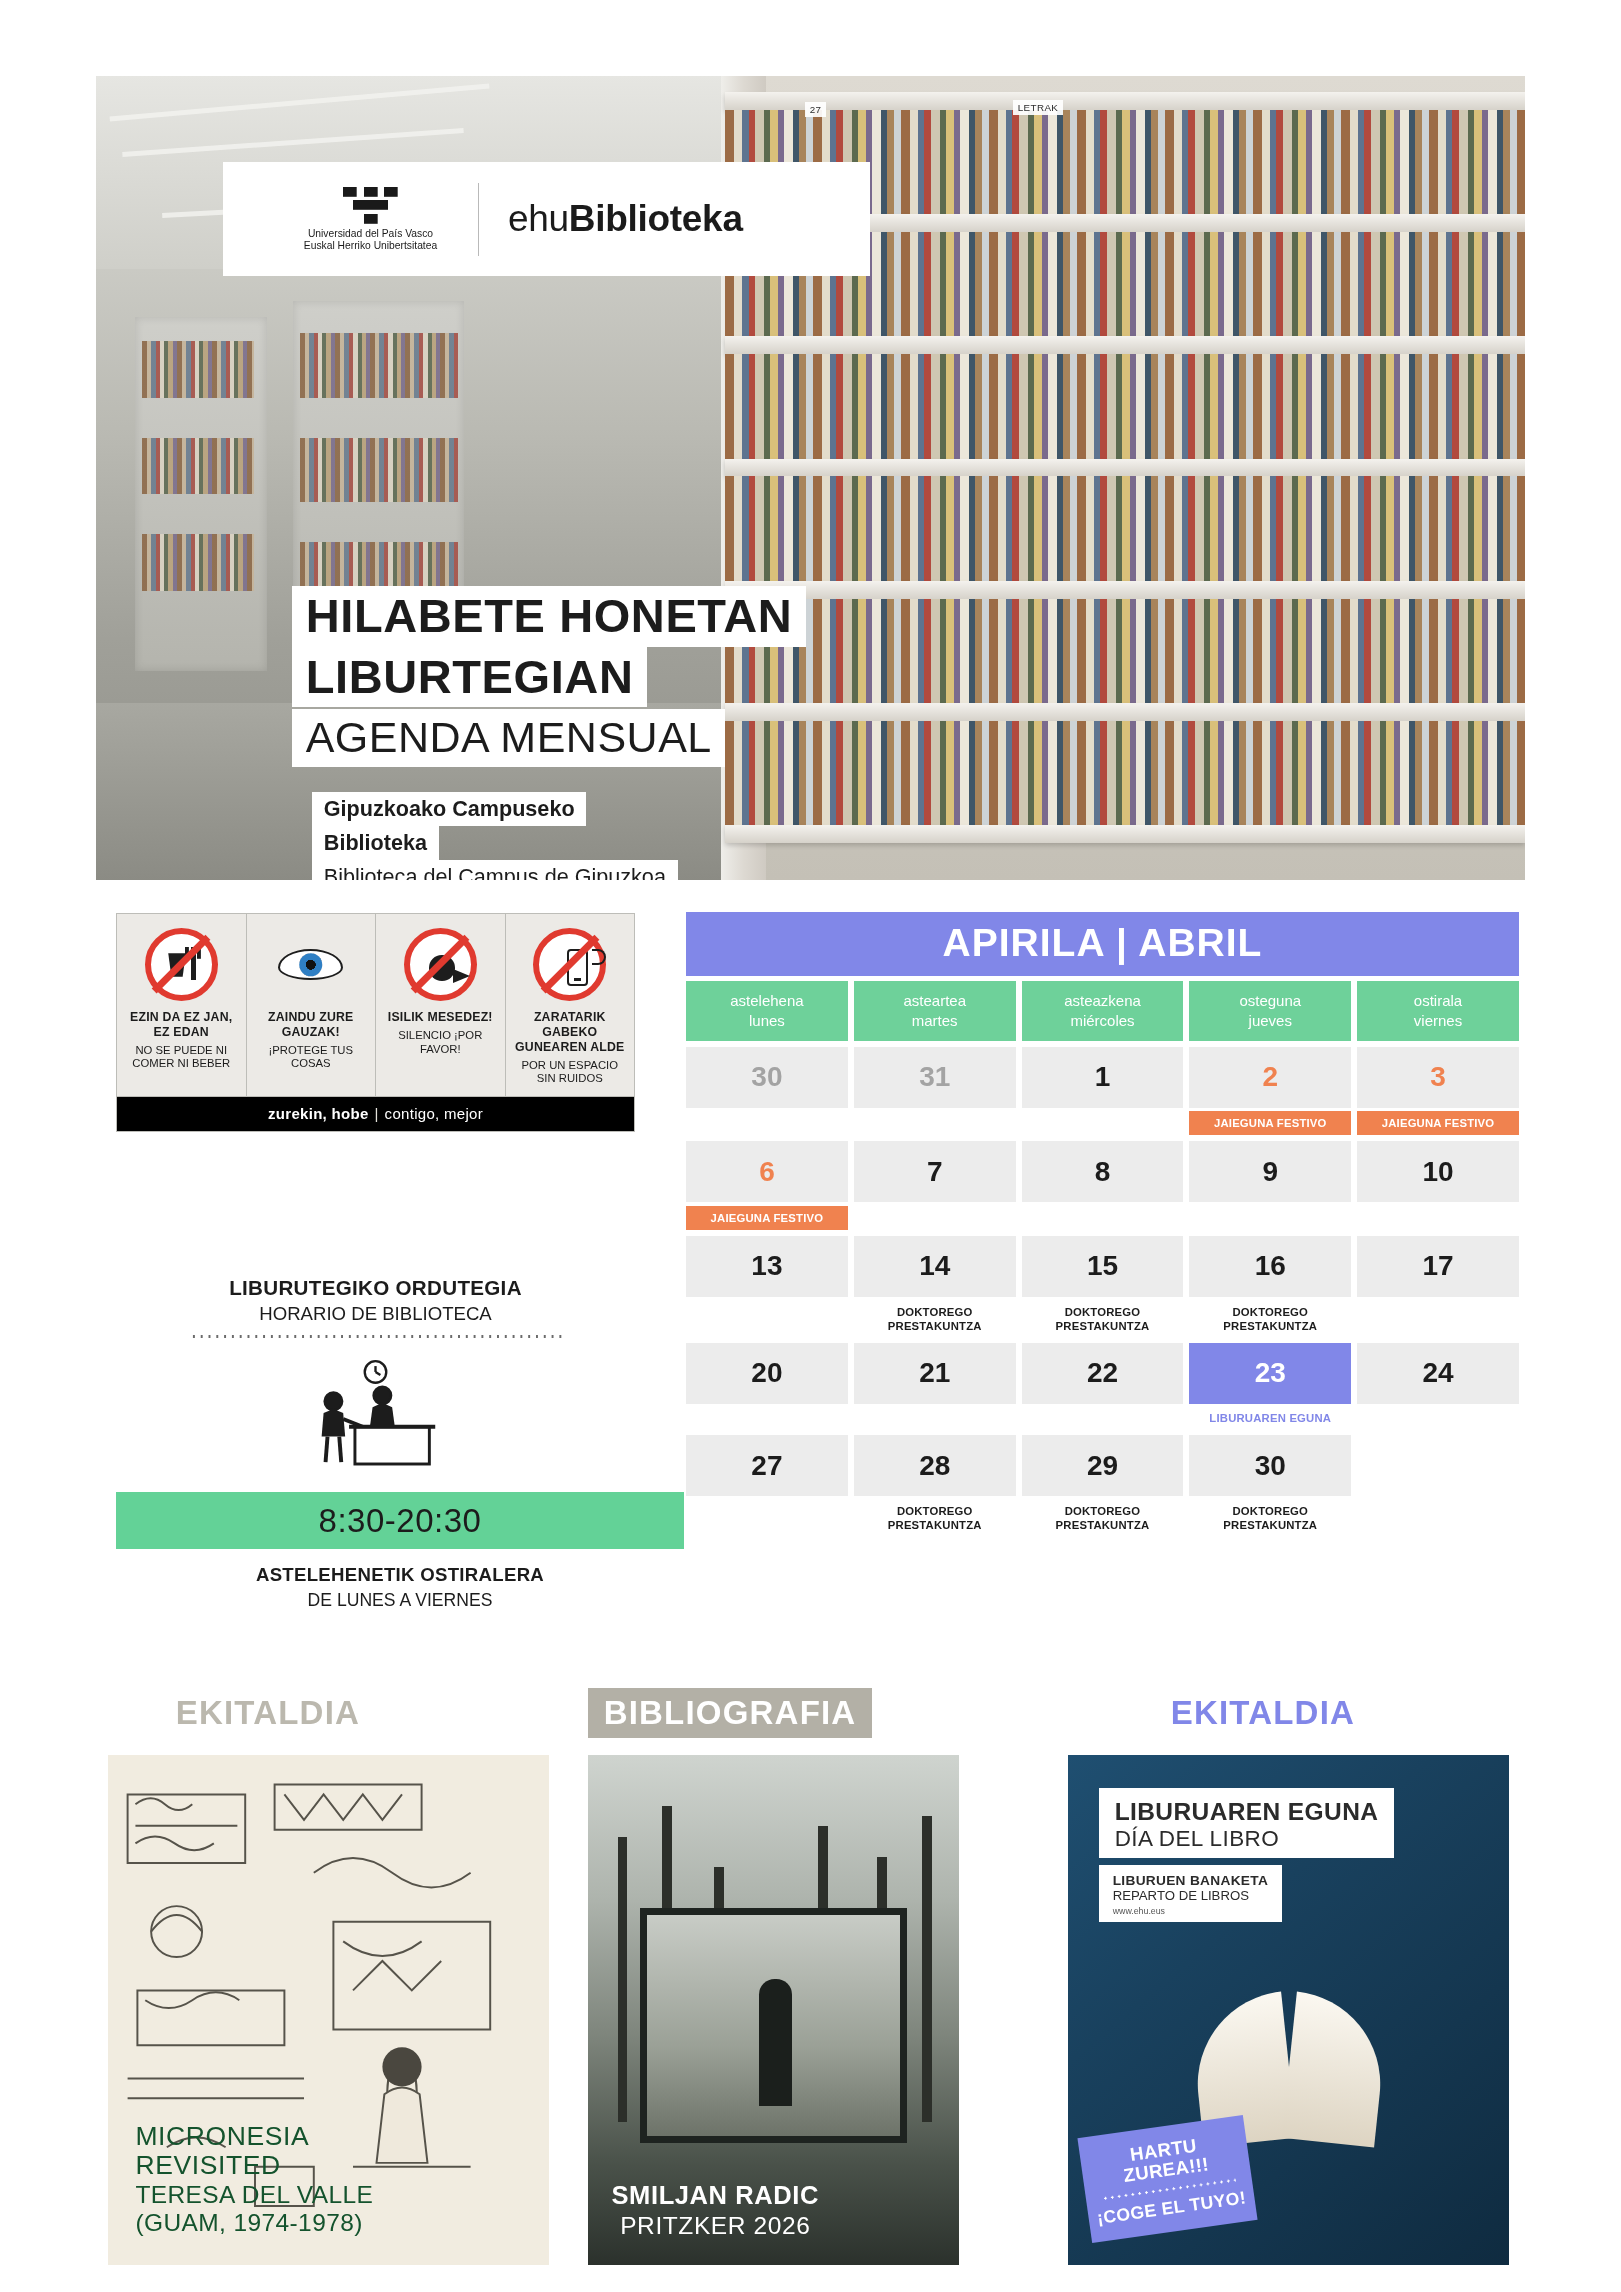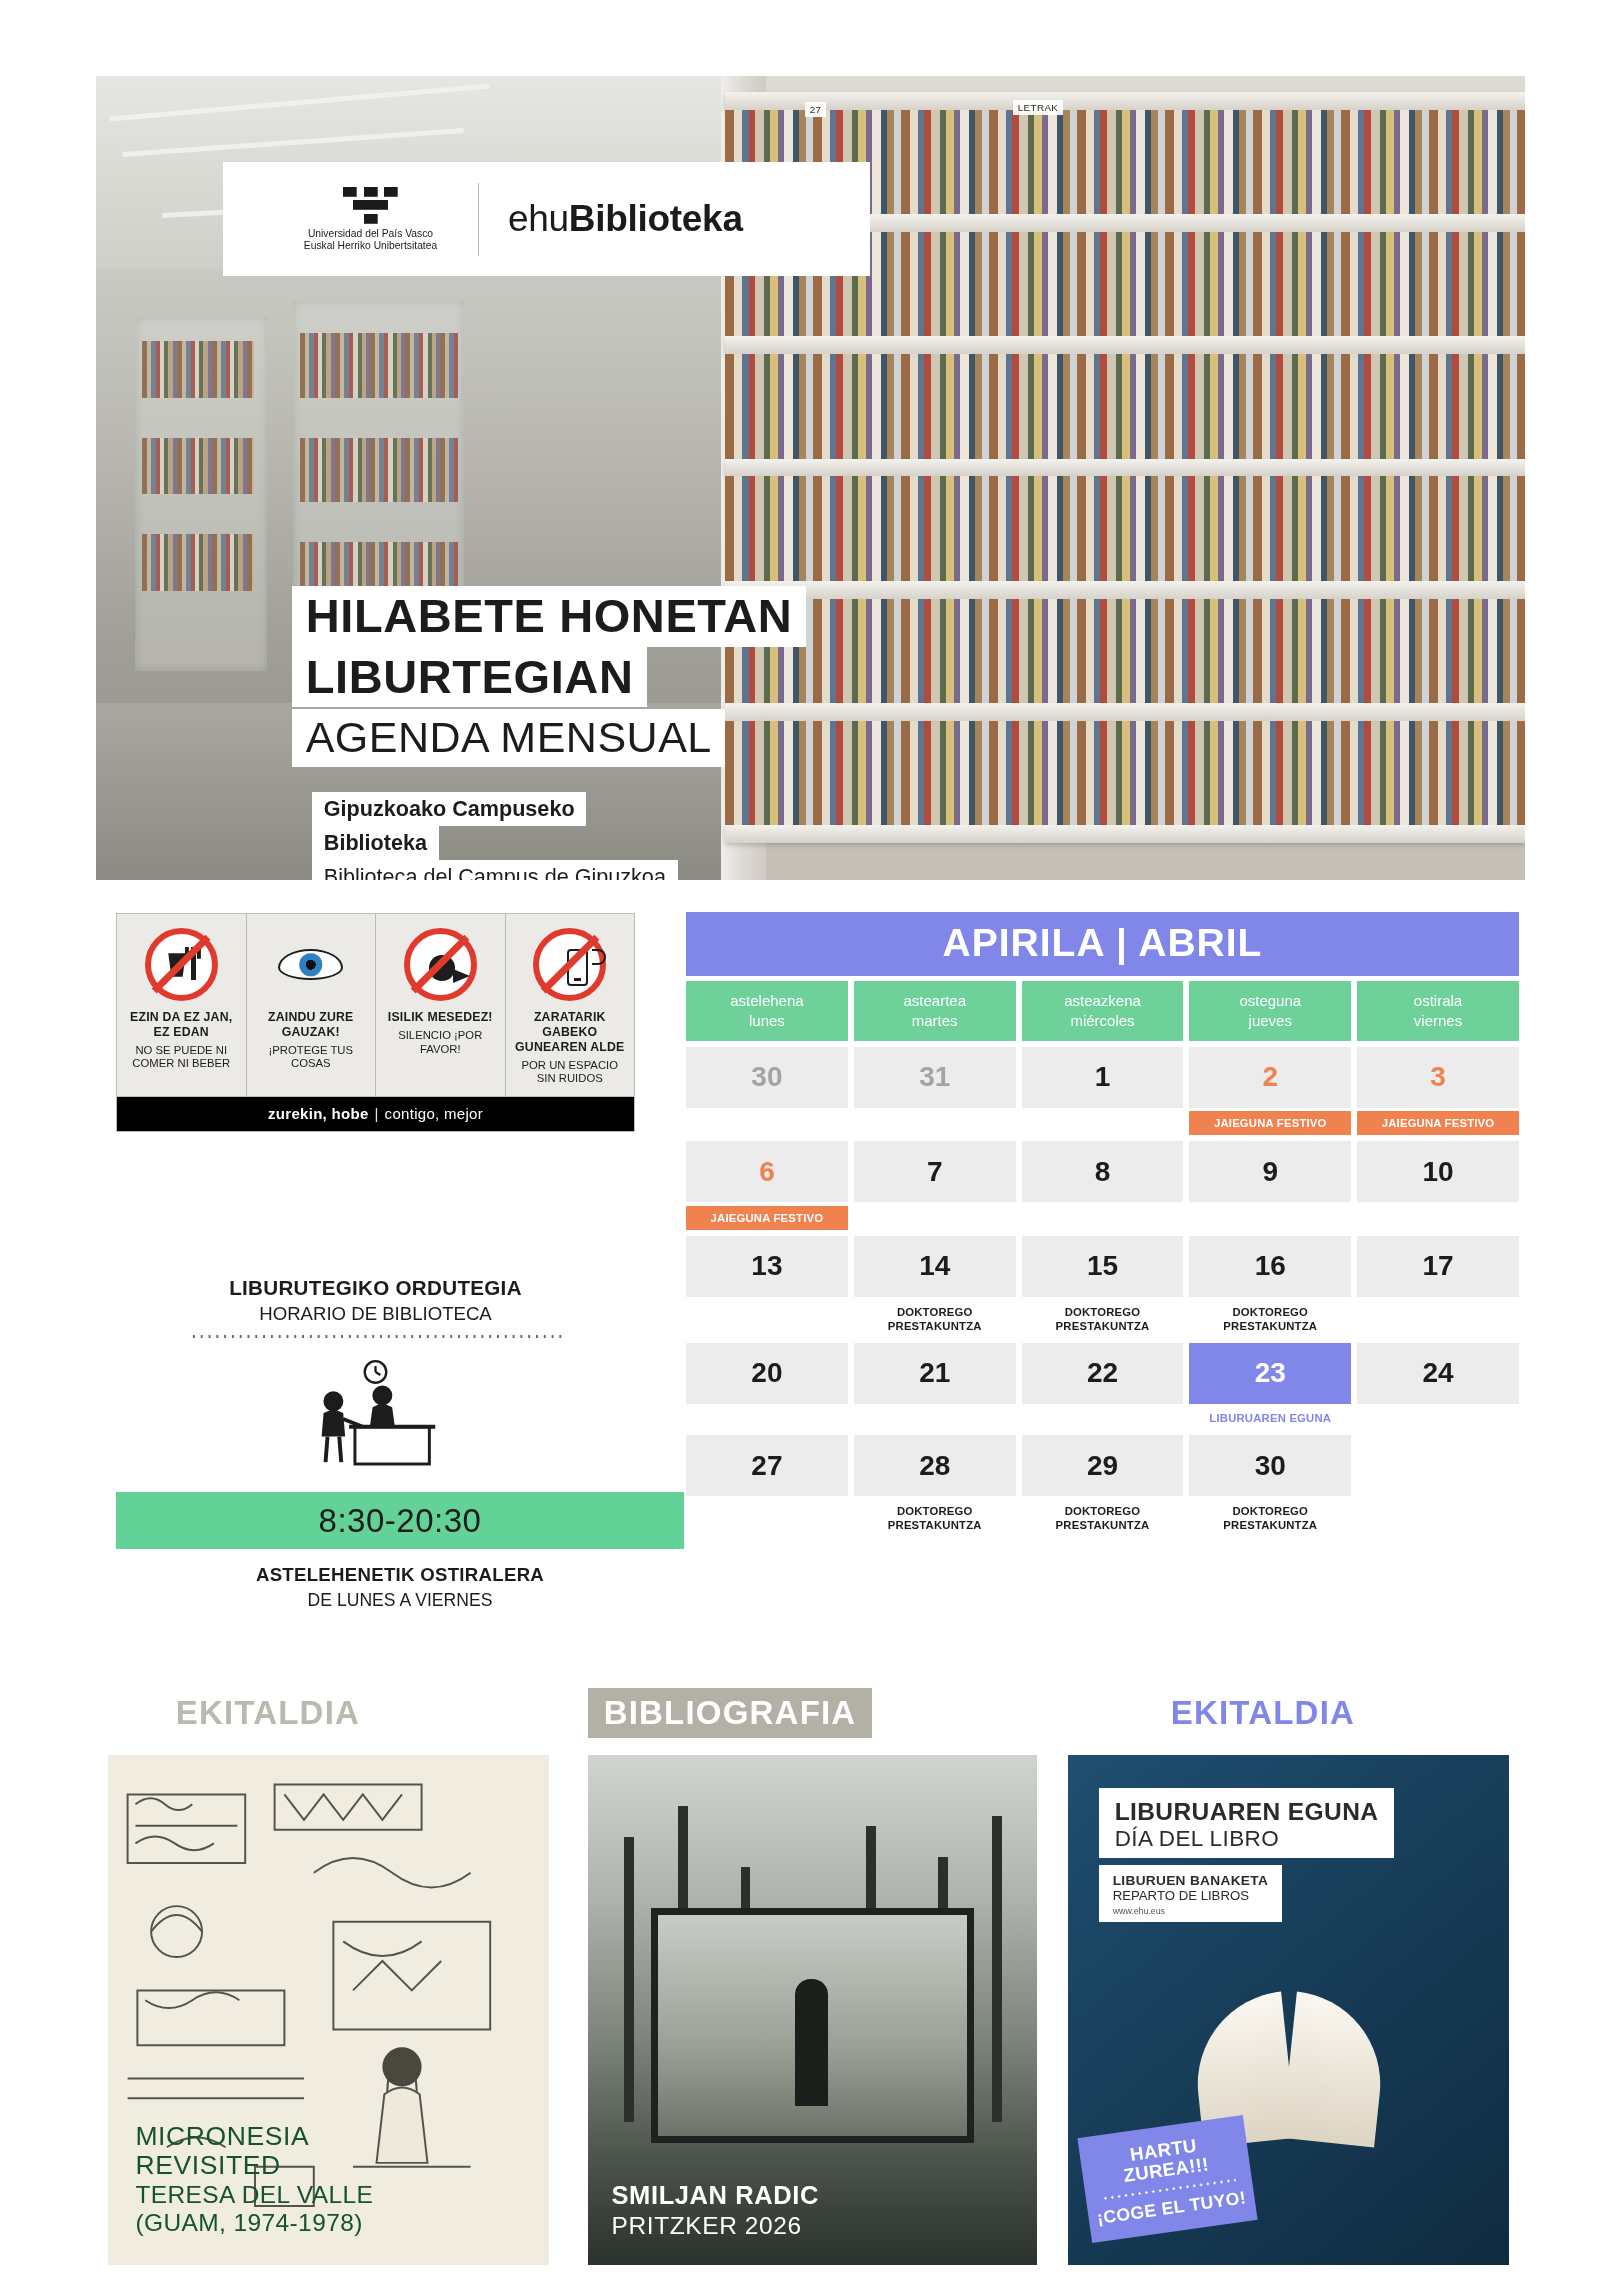--- a/index.html
+++ b/index.html
@@ -299,21 +299,21 @@
     position: absolute; inset: 0;
     background: #f1ece0;
   }
   .c1-cap {
     position: absolute; left: 27.4px; bottom: 29px; color: #14532d;
   }
   .c1-cap .l1 { font-size: 26.5px; letter-spacing: 0.6px; line-height: 1.12; }
   .c1-cap .l2 { font-size: 24.5px; letter-spacing: 0.4px; line-height: 1.12; }
 
   
-  .card2 { left: 588px; top: 67px; width: 449px; height: 510px; background: #a16207; }
+  .card2 { left: 588px; top: 67px; width: 371px; height: 510px; background: #a16207; text-align: center; }
   .c2-sky {
     position: absolute; left: 0; top: 0; width: 100%; height: 100%;
     background: linear-gradient(to bottom, #cfd4cf 0%, #aeb4ad 28%, #7e857c 55%, #4a524a 80%, #2b312c 100%);
   }
   .c2-tree {
     position: absolute; bottom: 28%; width: 9.8px;
     background: #2c2f2a;
   }
   .c2-window {
     position: absolute; left: 14%; top: 30%; width: 72%; height: 46%;

